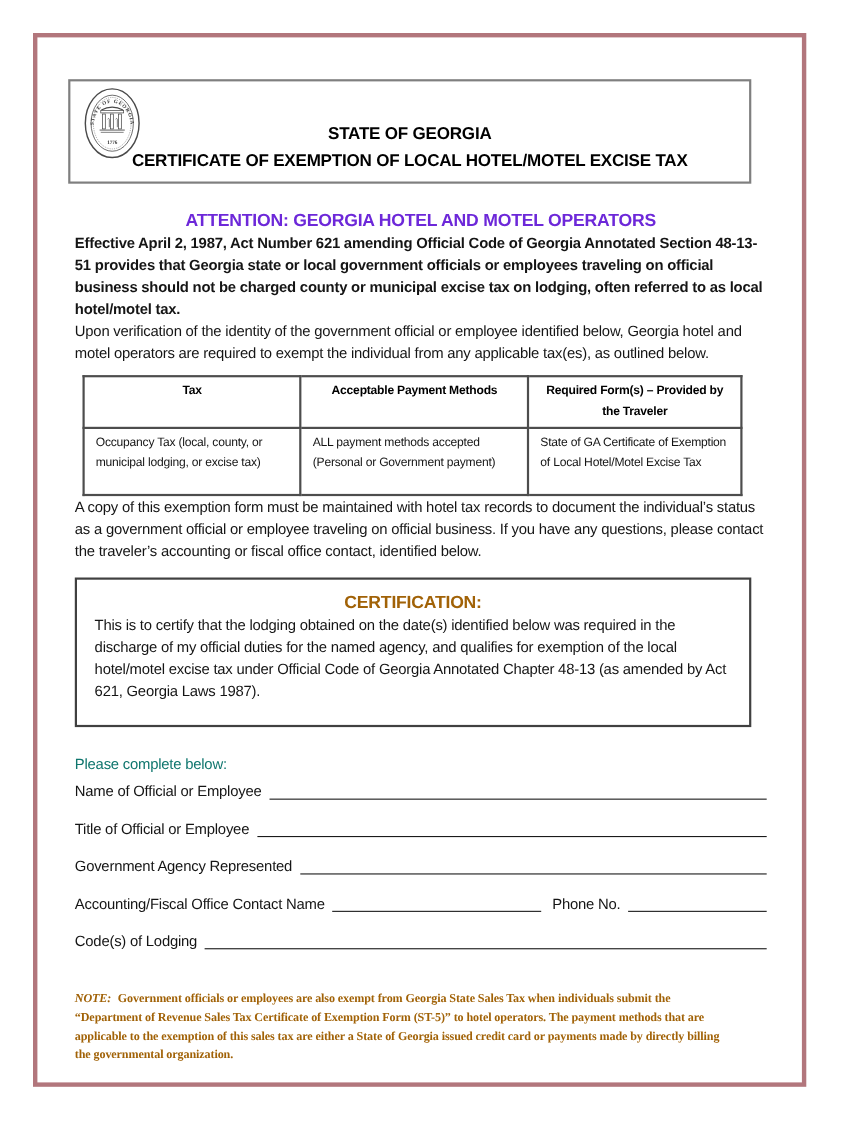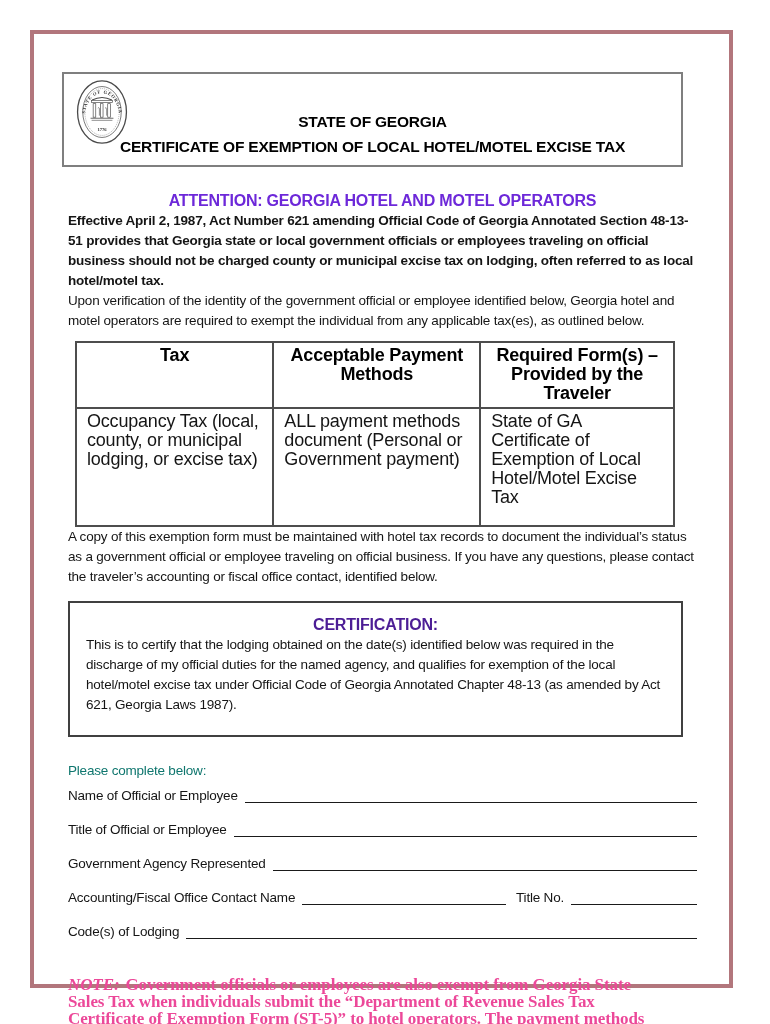--- a/index.html
+++ b/index.html
@@ -26,55 +26,55 @@
   }
   .attention {
     margin-top:24px; text-align:center; font-weight:bold; font-size:16px;
     letter-spacing:-0.2px; color:#6d28d9;
   }
   p.body-para { margin:0; }
   .mt20 { margin-top:20px;font-weight:bold; } .mt14 { margin-top:14px; } .mt13 { margin-top:13px; }
   
   table.tax-table {
     margin:10px 0 0 7px; width:600px; border-collapse:collapse;
-    font-size:18px; line-height:19px; table-layout:fixed;
+    font-size:11px; line-height:19px; table-layout:fixed;
   }
   .tax-table th, .tax-table td {
     border:2px solid #4d4d4d; padding:3px 10px 4px 10px; vertical-align:top;
     letter-spacing:-0.2px;
   }
   .tax-table th { text-align:center; font-weight:bold; color:#000; }
   .tax-table td { padding-bottom:18px;border-radius:15px; }
   
   .cert-box {
     margin:14px 14px 0 0; border:2px solid #404040; padding:10px 16px 20px 16px;
     background:#fff;
   }
-  .cert-title { text-align:center; font-weight:bold; font-size:16px; color:#4c1d95; margin-top:2px; }
+  .cert-title { text-align:center; font-weight:bold; font-size:16px; color:#a16207; margin-top:2px; }
   .cert-body { margin-top:18px; }
   .sig-row { display:flex; align-items:flex-end; margin-top:24px; }
   .lbl { white-space:nowrap; }
   .line { border-bottom:1.3px solid #000; margin-bottom:3px; height:1px; }
   .sig-line { width:192px; }
   .sig-gap { width:34px; }
   .date-line { width:120px; margin-left:8px; }
   
   .form-section { margin-top:24px; }
   .form-heading { font-weight:normal; color:#0f766e; }
   .form-row { display:flex; align-items:flex-end; margin-top:14px; }
   .form-row .lbl { padding-right:7px; }
   .form-row.first { margin-top:5px;justify-content:flex-end; }
   .fill { flex:1 1 auto; border-bottom:1.3px solid #1a1a1a; margin-bottom:3px; height:1px; }
   .phone-lbl { padding-left:10px; padding-right:2px; white-space:nowrap; }
   .phone-fill { flex:0 0 126px; }
   
   .note {
     margin-top:34px; max-width:588px;
-    font-family:"Liberation Serif", serif; font-weight:bold; font-size:17px;
-    line-height:17px; letter-spacing:-0.1px; color:#ec4899;
+    font-family:"Liberation Serif", serif; font-weight:bold; font-size:11px;
+    line-height:17px; letter-spacing:-0.1px; color:#a16207;
   }
   .note-prefix { font-style:italic; padding-right:6px; }
 </style>
 </head>
 <body>
 
 <div class="page" style="border-color: rgb(178, 118, 124); background: rgb(255, 255, 255);">
   <div class="content">
 
     <div class="header-box">
@@ -121,21 +121,21 @@
       <thead>
         <tr>
           <th>Tax</th>
           <th>Acceptable Payment Methods</th>
           <th>Required Form(s) – Provided by the Traveler</th>
         </tr>
       </thead>
       <tbody>
         <tr>
           <td>Occupancy Tax (local, county, or municipal lodging, or excise tax)</td>
-          <td>ALL payment methods document (Personal or Government payment)</td>
+          <td>ALL payment methods accepted (Personal or Government payment)</td>
           <td>State of GA Certificate of Exemption of Local Hotel/Motel Excise Tax</td>
         </tr>
       </tbody>
     </table>
 
     <p class="body-para mt14">A copy of this exemption form must be maintained with hotel tax records to document the individual’s status as a government official or employee traveling on official business.  If you have any questions, please contact the traveler’s accounting or fiscal office contact, identified below.</p>
 
     <div class="cert-box">
       <div class="cert-title">CERTIFICATION:</div>
       <p class="body-para cert-body">This is to certify that the lodging obtained on the date(s) identified below was required in the discharge of my official duties for the named agency,  and qualifies for exemption of the local hotel/motel excise tax under Official Code of Georgia Annotated Chapter 48-13 (as amended by Act 621, Georgia Laws 1987).</p>
@@ -155,21 +155,21 @@
       </div>
 
       <div class="form-row">
         <span class="lbl">Government Agency Represented</span>
         <span class="fill"></span>
       </div>
 
       <div class="form-row">
         <span class="lbl">Accounting/Fiscal Office Contact Name</span>
         <span class="fill"></span>
-        <span class="lbl phone-lbl">Title No.</span>
+        <span class="lbl phone-lbl">Phone No.</span>
         <span class="fill phone-fill"></span>
       </div>
 
       <div class="form-row">
         <span class="lbl">Code(s) of Lodging</span>
         <span class="fill"></span>
       </div>
     </div>
 
     <p class="note"><span class="note-prefix">NOTE:</span><span>Government officials or employees are also exempt from Georgia State Sales Tax when individuals submit the “Department of Revenue Sales Tax Certificate of Exemption Form (ST-5)” to hotel operators.  The payment methods that are applicable to the exemption of this sales tax are either a State of Georgia issued credit card or payments made by directly billing the governmental organization.</span></p>

